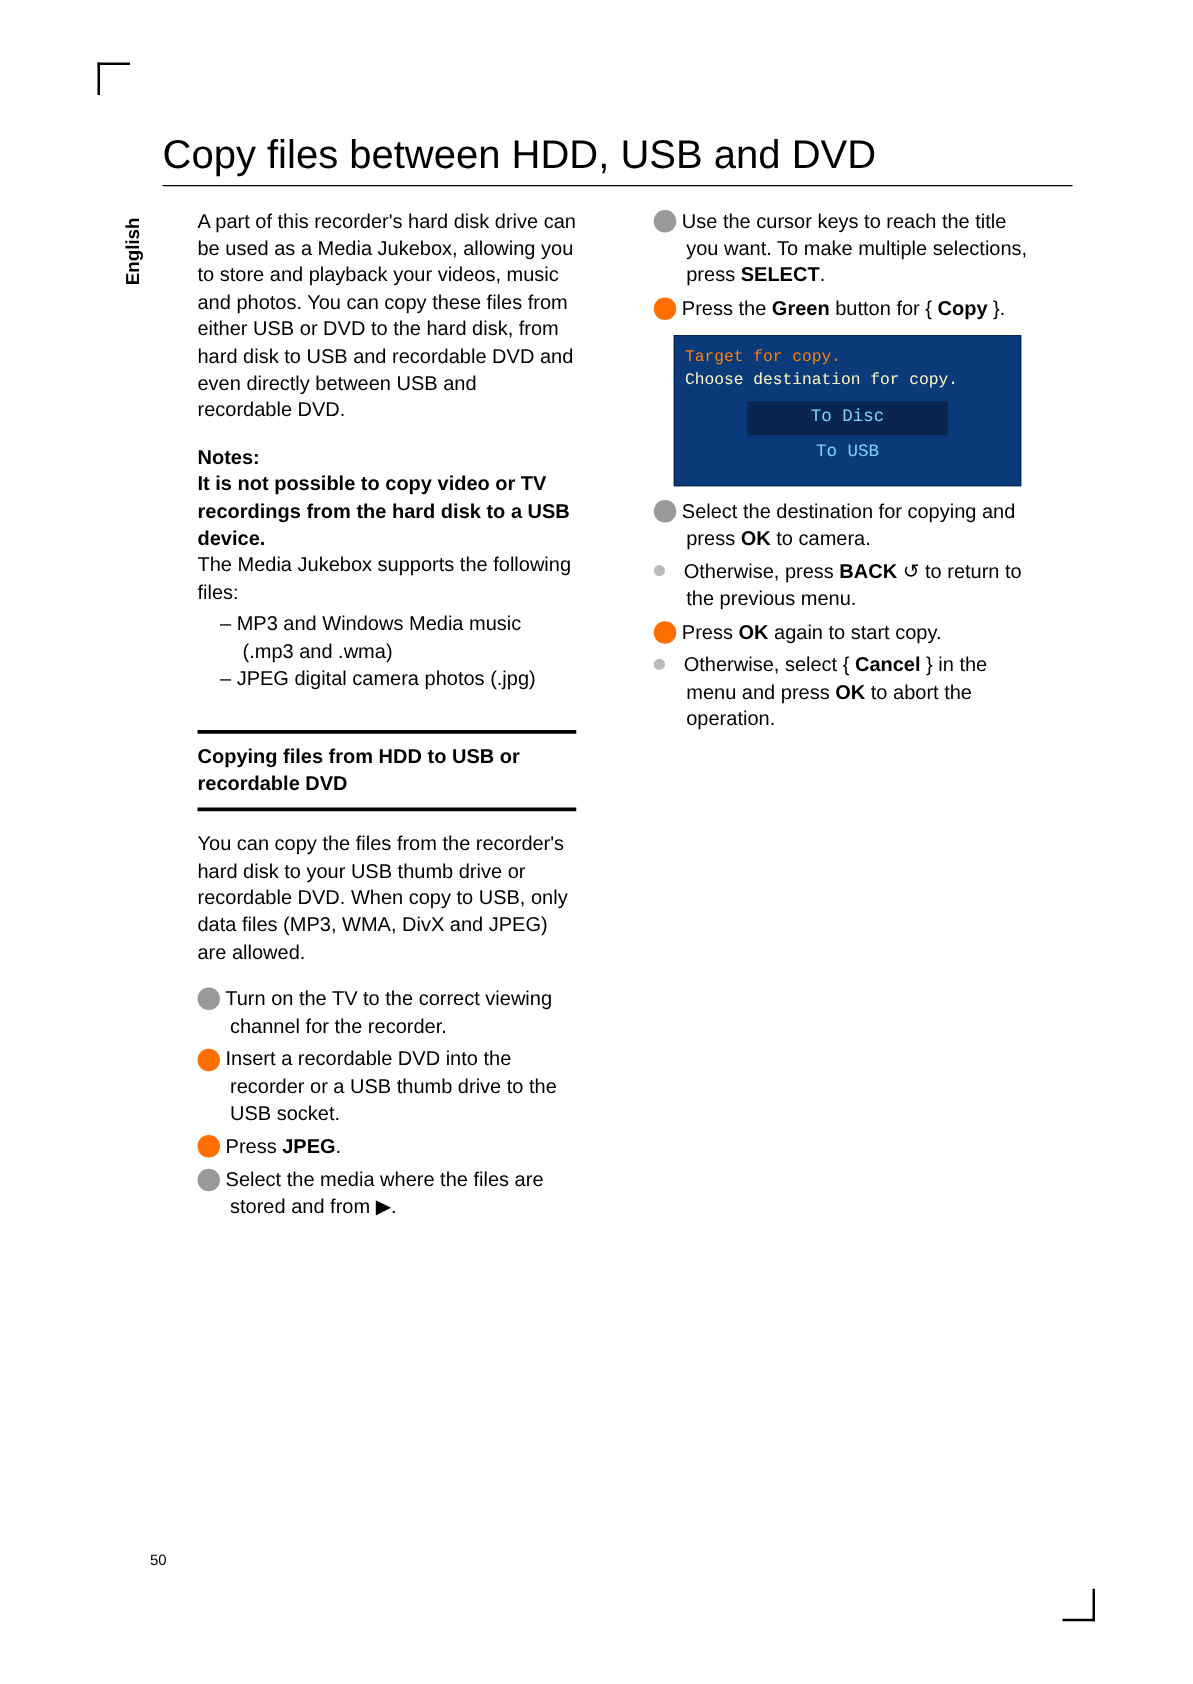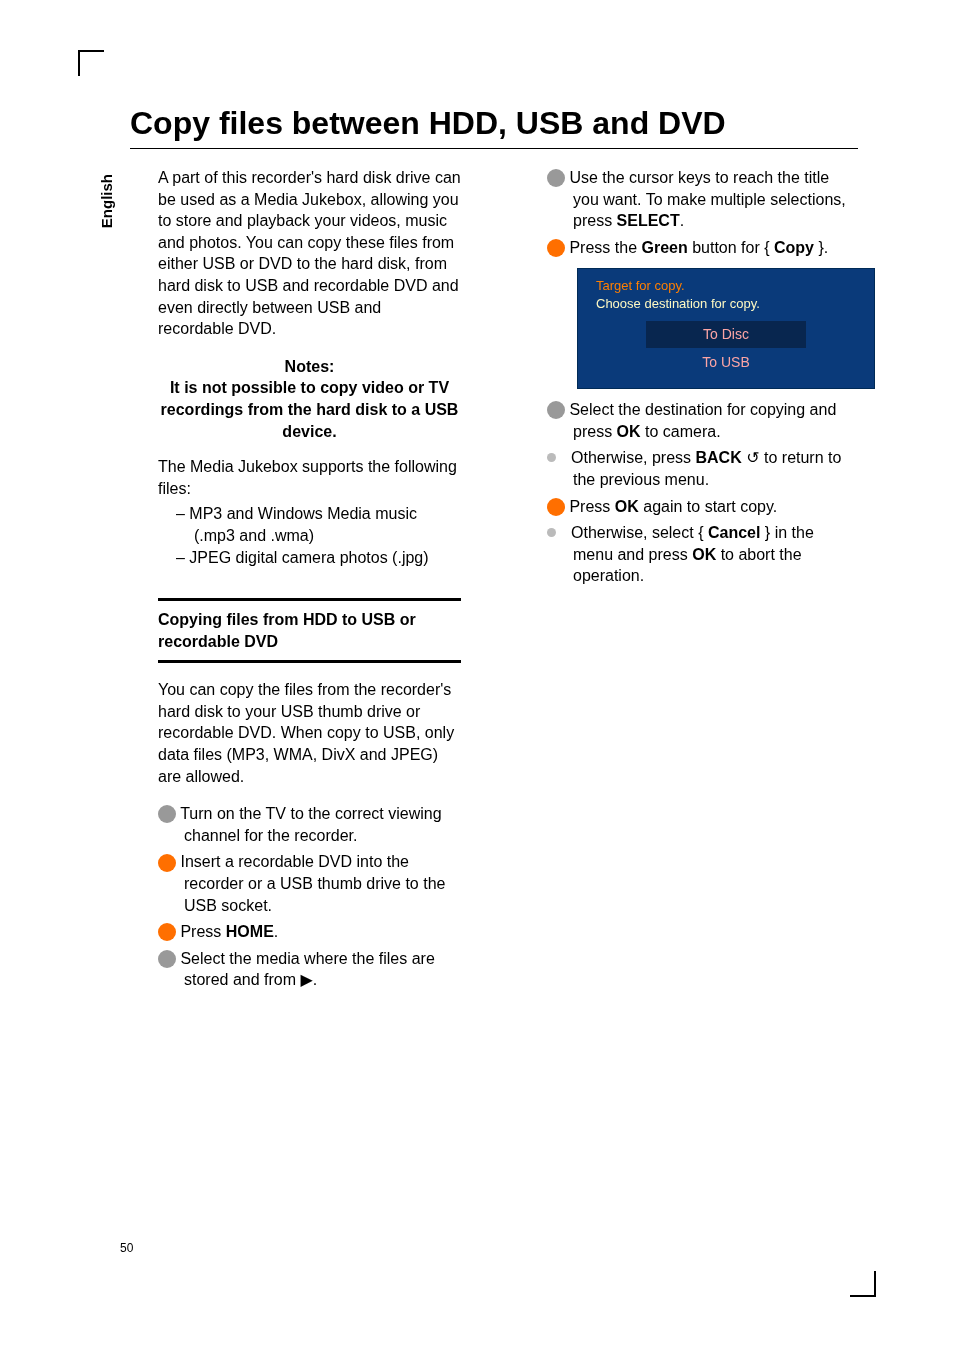--- a/index.html
+++ b/index.html
@@ -13,26 +13,26 @@
   .crop-br{position:absolute;right:78px;bottom:50px;width:24px;height:24px;
     border-right:2px solid #000;border-bottom:2px solid #000;}
   .side-tab{
     position:absolute;left:98px;top:174px;width:32px;
     color:#000;font-weight:bold;font-size:15px;
     writing-mode:vertical-rl;text-orientation:mixed;transform:rotate(180deg);
     text-align:center;
   }
   .title{
     position:absolute;left:130px;top:105px;right:96px;
-    font-size:32px;font-weight:bold;
+    font-size:32px;font-weight:normal;
     border-bottom:1.5px solid #000;padding-bottom:6px;
   }
   .body{
     position:absolute;left:158px;top:167px;right:100px;
-    display:flex;gap:86px;
+    display:flex;gap:62px;
     font-size:16px;line-height:1.35;
   }
   .col{width:303px;}
   .colR{width:303px;}
   .stepnum{
     display:inline-flex;width:18px;height:18px;border-radius:50%;
     background:#999;color:#fff;font-size:12px;font-weight:bold;
     align-items:center;justify-content:center;vertical-align:1px;
   }
   .stepnum.active{background:#ff6f00;}
@@ -44,50 +44,50 @@
     border-top:6px solid transparent;border-bottom:6px solid transparent;
     vertical-align:0;margin-right:6px;}
   .back-icon{font-family:Arial,sans-serif;}
   .play{font-family:Arial,sans-serif;}
   .hr-thick{border:none;border-top:3.5px solid #000;margin:0;}
   .section-head{font-size:16px;font-weight:bold;margin:8px 0;}
   ul.dash{list-style:none;padding-left:18px;margin:4px 0;}
   ul.dash li{text-indent:-18px;padding-left:18px;}
   ul.dash li::before{content:"–   ";}
   .dialog{
-    width:260px;margin:10px 0 10px 30px;
+    width:260px;margin:10px 0 10px 16px;
     background:#0a3a7a;color:#fff;font-size:14px;
-    border:1px solid #002a56;padding:8px 18px 12px;
-    font-family:Liberation Sans, sans-serif;
+    border:1px solid #002a56;padding:8px 8px 12px;
+    font-family:Liberation Mono, monospace;
   }
   .dialog .hdr1{color:#ff7f00;font-size:13px;}
   .dialog .hdr2{color:#fef9c3;font-size:13px;margin-bottom:8px;}
   .dlg-opt{margin:0 auto;width:160px;padding:4px 0;text-align:center;
-    color:#fca5a5;}
+    color:#7dd3fc;}
   .dlg-opt.sel{background:#08264f;border:1px solid #0a3a7a;}
   .pagenum{position:absolute;left:120px;bottom:92px;font-size:12px;}
   b{font-weight:bold;}
 </style>
 </head>
 <body>
 
 <div class="page">
   <div class="crop-tl"></div>
   <div class="crop-br"></div>
 
   <div class="side-tab">English</div>
 
   <div class="title">Copy files between HDD, USB and DVD</div>
 
   <div class="body">
 
     <div class="col">
       <p style="margin-top:0;">A part of this recorder's hard disk drive can be used as a Media Jukebox, allowing you to store and playback your videos, music and photos.  You can copy these files from either USB or DVD to the hard disk, from hard disk to USB and recordable DVD and even directly between USB and recordable DVD.</p>
 
-      <p style="margin-bottom:14px;text-align:center;">
+      <p style="margin-bottom:0;">
         <b>Notes:</b><br>
         <b>It is not possible to copy video or TV recordings from the hard disk to a USB device.</b>
       </p>
       <span>The Media Jukebox supports the following files:</span>
       <ul class="dash">
         <li>MP3 and Windows Media music (.mp3 and .wma)</li>
         <li>JPEG digital camera photos (.jpg)</li>
       </ul>
 
       <div style="height:26px;"></div>
@@ -97,21 +97,21 @@
 
       <p>You can copy the files from the recorder's hard disk to your USB thumb drive or recordable DVD.  When copy to USB, only data files (MP3, WMA, DivX and JPEG) are allowed.</p>
 
       <p class="step">
         <span class="stepnum">1</span><span> Turn on the TV to the correct viewing channel for the recorder.</span>
       </p>
       <p class="step">
         <span class="stepnum active">2</span><span> Insert a recordable DVD into the recorder or a USB thumb drive to the USB socket.</span>
       </p>
       <p class="step">
-        <span class="stepnum active">3</span><span> Press </span><b>HOME</b>.
+        <span class="stepnum active">3</span><span> Press </span><b>JPEG</b>.
       </p>
       <p class="step">
         <span class="stepnum">4</span><span> Select the media where the files are stored and from </span><span class="play">▶</span>.
       </p>
     </div>
 
     <div class="colR">
       <p class="step" style="margin-top:0;">
         <span class="stepnum">5</span><span> Use the cursor keys to reach the title you want.  To make multiple selections, press </span><b>SELECT</b>.
       </p>

